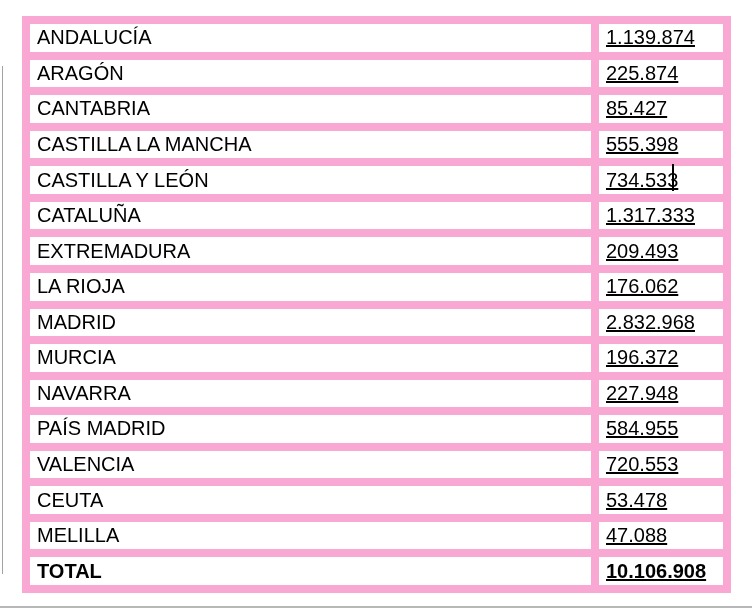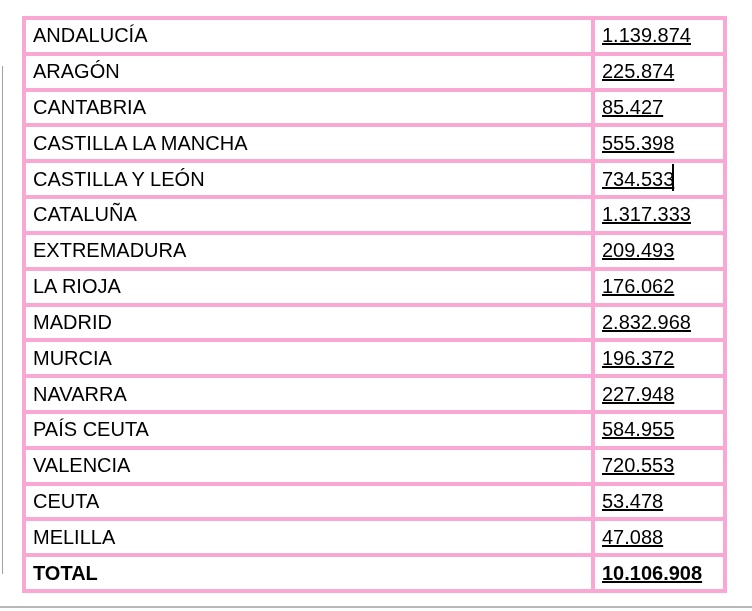--- a/index.html
+++ b/index.html
@@ -16,21 +16,21 @@
     left: 22px;
     top: 16px;
     width: 701px;
     height: 577px;
     border-collapse: collapse;
     table-layout: fixed;
     font-size: 20px;
     color: #000000;
   }
   table.regions td {
-    border: 4px solid #f9a8d4;
+    border: 8px solid #f9a8d4;
     padding: 0 7px;
     vertical-align: middle;
     overflow: hidden;
     white-space: nowrap;
   }
   td.name  { text-align: left; }
   td.value { text-align: left; text-decoration: underline; }
   tr.total td { font-weight: bold; }
   .caret {
     position: absolute;
@@ -122,21 +122,21 @@
       <td class="name">MURCIA</td>
       <td class="value">196.372</td>
     </tr>
 
     <tr>
       <td class="name">NAVARRA</td>
       <td class="value">227.948</td>
     </tr>
 
     <tr>
-      <td class="name">PAÍS CEUTA</td>
+      <td class="name">PAÍS MADRID</td>
       <td class="value">584.955</td>
     </tr>
 
     <tr>
       <td class="name">VALENCIA</td>
       <td class="value">720.553</td>
     </tr>
 
     <tr>
       <td class="name">CEUTA</td>

